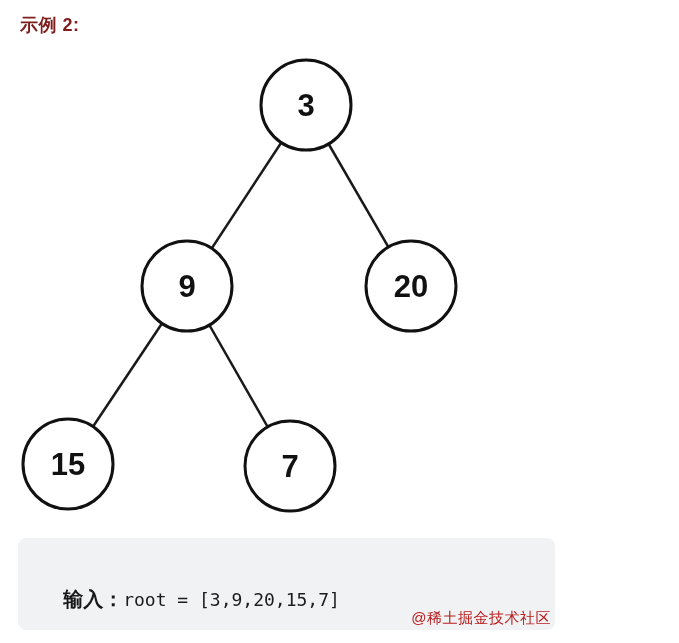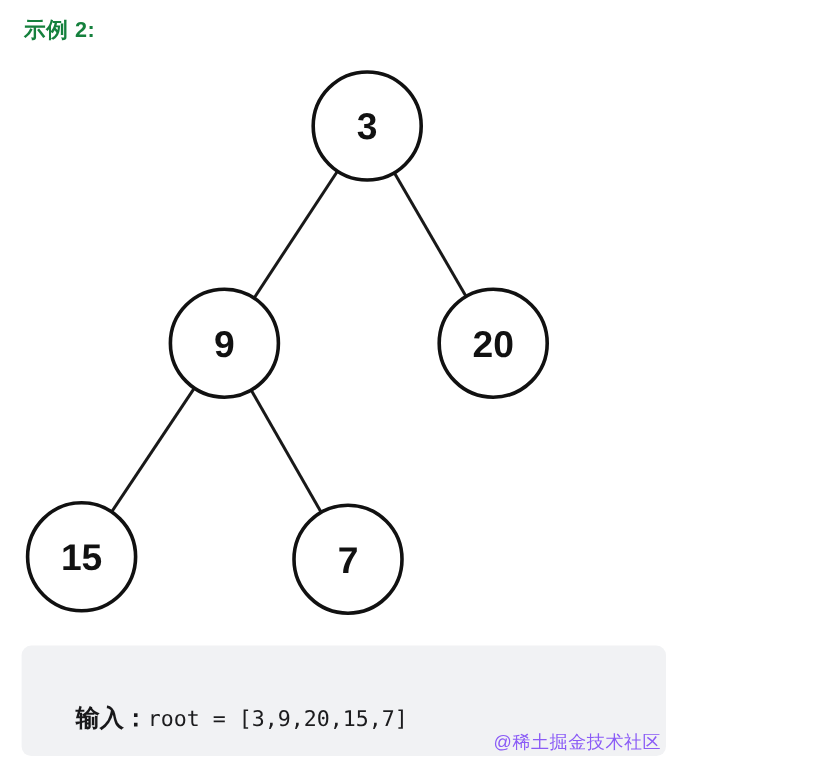--- a/index.html
+++ b/index.html
@@ -13,21 +13,21 @@
     position: relative;
     overflow: hidden;
     font-family: "Liberation Sans", sans-serif;
   }
   .page-title {
     position: absolute;
     left: 20px;
     top: 13px;
     font-size: 18px;
     font-weight: 700;
-    color: #15803d;
+    color: #7f1d1d;
     letter-spacing: 0.5px;
   }
   .tree-svg {
     position: absolute;
     left: 0;
     top: 0;
     width: 679px;
     height: 530px;
   }
   .tree-edge {
@@ -72,21 +72,21 @@
   .code-text {
     font-family: "DejaVu Sans Mono", "Liberation Mono", monospace;
     font-size: 18px;
     color: #1c1c1e;
   }
   .watermark {
     position: absolute;
     right: 4px;
     bottom: 2px;
     font-size: 15px;
-    color: #8b5cf6;
+    color: #b91c1c;
     font-family: "Liberation Sans", sans-serif;
     letter-spacing: 0.5px;
   }
 </style>
 </head>
 <body>
 
 <div class="page-title">示例 2:</div>
 
 <svg class="tree-svg" viewBox="0 0 679 530" xmlns="http://www.w3.org/2000/svg">

